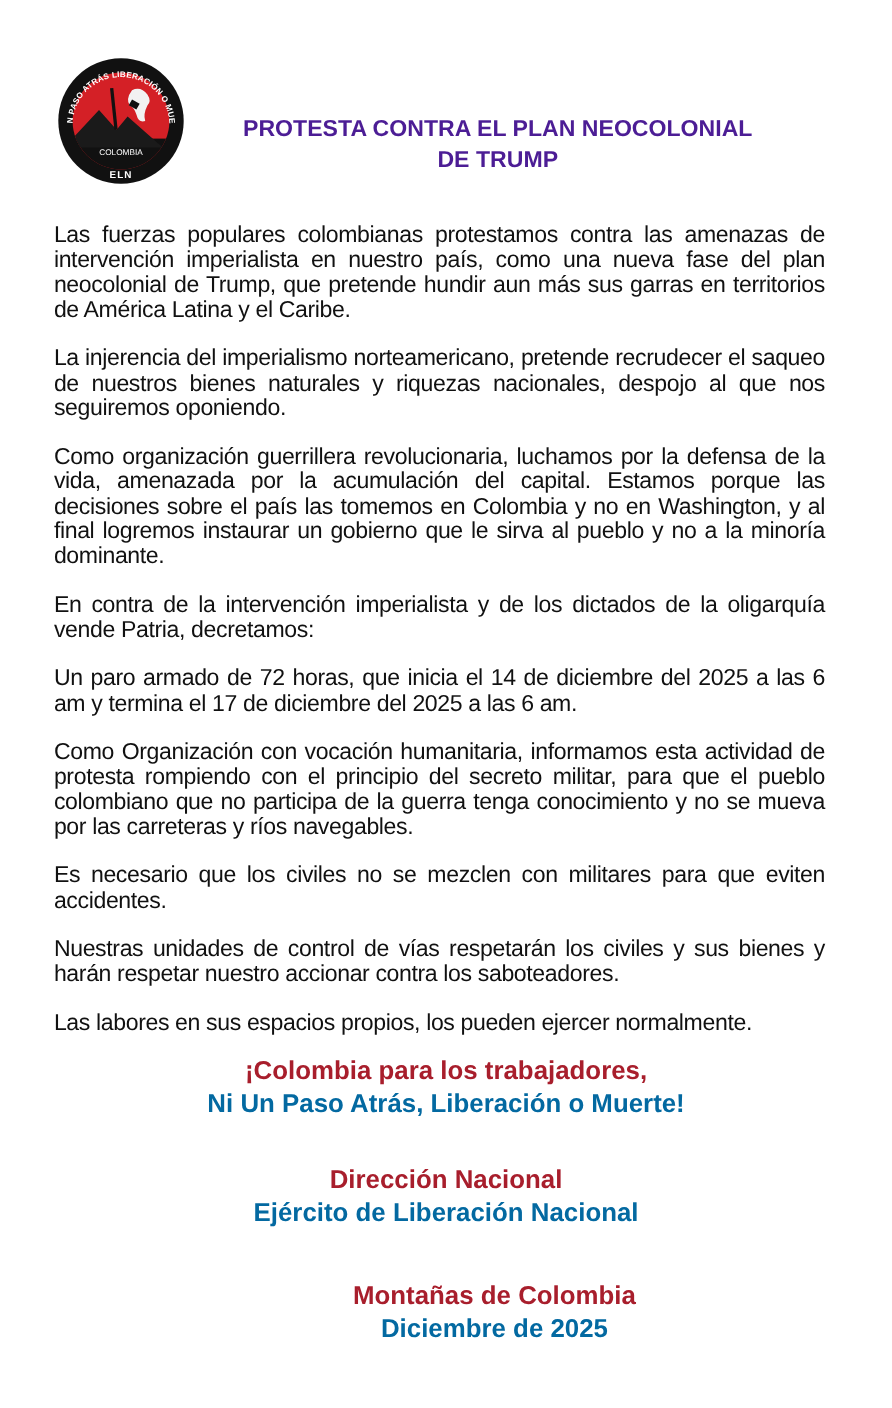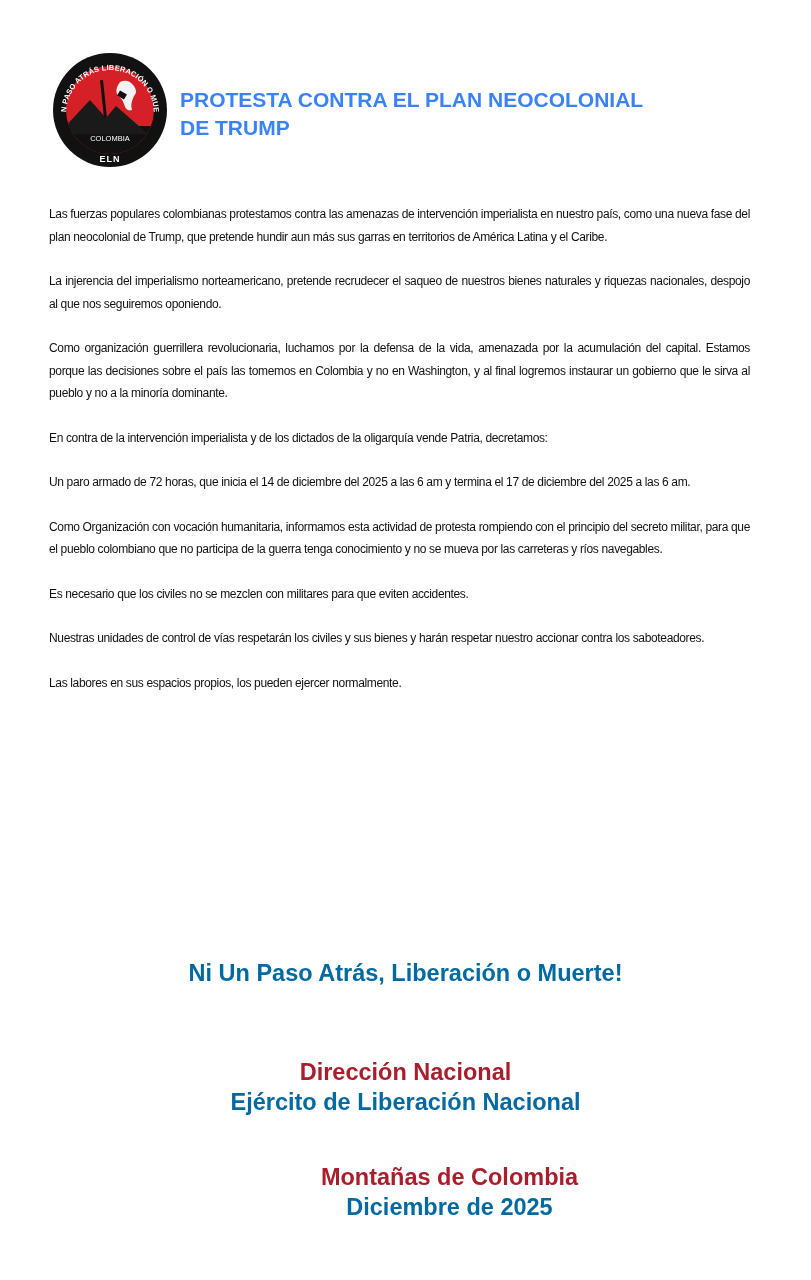--- a/index.html
+++ b/index.html
@@ -1,22 +1,22 @@
 <!DOCTYPE html>
 <html><head>
 <meta charset="utf-8">
 <style>
   html, body { margin: 0; padding: 0; background: #ffffff; }
   body { width: 811px; height: 1280px; position: relative; overflow: hidden;
          font-family: "Liberation Sans", sans-serif; color: #111; }
   .logo { position: absolute; left: 52px; top: 52px; width: 116px; height: 116px; }
-  .title { position: absolute; left: 180px; top: 86px; width: 545px; 
-           color: #3b82f6; font-weight: bold; font-size: 21px; line-height: 28px; }
+  .title { position: absolute; left: 180px; top: 104px; width: 545px; text-align: center;
+           color: #4c1d95; font-weight: bold; font-size: 21px; line-height: 28px; }
   .body { position: absolute; left: 49px; top: 203px; width: 713px; }
-  .para { font-size: 12px; line-height: 22.5px; text-align: justify; margin: 0 12px 22px 0;
+  .para { font-size: 21px; line-height: 22.5px; text-align: justify; margin: 0 12px 22px 0;
           letter-spacing: -0.35px; font-stretch: condensed; }
   .closing { position: absolute; left: 0; width: 811px; text-align: center; font-weight: bold; }
   .red { color: #a81e2c; }
   .blk { color: #0369a1; }
   .closing div { font-size: 23.5px; line-height: 30px; }
 </style>
 </head>
 <body>
 
 <div class="logo">
@@ -55,20 +55,21 @@
   <p class="para">Como organización guerrillera revolucionaria, luchamos por la defensa de la vida, amenazada por la acumulación del capital. Estamos porque las decisiones sobre el país las tomemos en Colombia y no en Washington, y al final logremos instaurar un gobierno que le sirva al pueblo y no a la minoría dominante.</p>
   <p class="para">En contra de la intervención imperialista y de los dictados de la oligarquía vende Patria, decretamos:</p>
   <p class="para">Un paro armado de 72 horas, que inicia el 14 de diciembre del 2025 a las 6 am y termina el 17 de diciembre del 2025 a las 6 am.</p>
   <p class="para">Como Organización con vocación humanitaria, informamos esta actividad de protesta rompiendo con el principio del secreto militar, para que el pueblo colombiano que no participa de la guerra tenga conocimiento y no se mueva por las carreteras y ríos navegables.</p>
   <p class="para">Es necesario que los civiles no se mezclen con militares para que eviten accidentes.</p>
   <p class="para">Nuestras unidades de control de vías respetarán los civiles y sus bienes y harán respetar nuestro accionar contra los saboteadores.</p>
   <p class="para">Las labores en sus espacios propios, los pueden ejercer normalmente.</p>
 </div>
 
 <div class="closing" style="top:958px;">
+  <div class="red">¡Colombia para los trabajadores,</div>
   <div class="blk">Ni Un Paso Atrás, Liberación o Muerte!</div>
 </div>
 
 <div class="closing" style="top:1057px;">
   <div class="red">Dirección Nacional</div>
   <div class="blk">Ejército de Liberación Nacional</div>
 </div>
 
 <div class="closing" style="top:1162px;margin-left:44px;">
   <div class="red">Montañas de Colombia</div>

